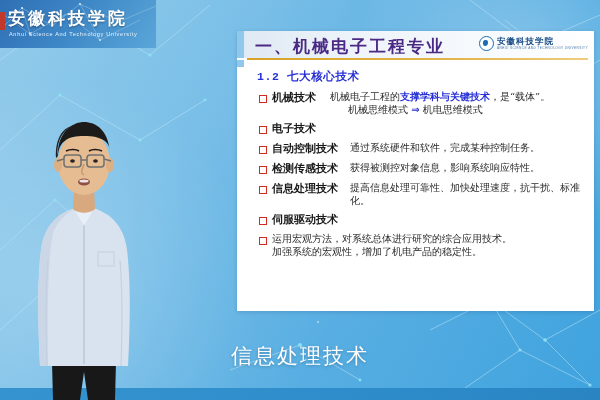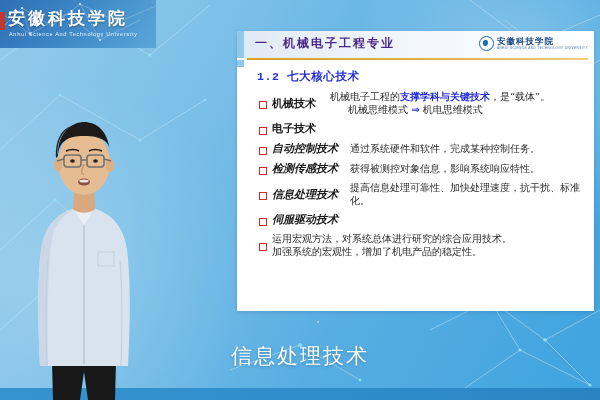--- a/index.html
+++ b/index.html
@@ -61,21 +61,21 @@
     position:relative;height:27px;
     background:linear-gradient(90deg,#dfe9f4 0%,#eef4fa 35%,#f7fafd 70%,#ffffff 100%);
   }
   .slide-head .leftbar{
     position:absolute;left:0;top:0;width:7px;height:100%;
     background:#8ec8ea;
   }
   .slide-title{
     position:absolute;left:18px;top:4px;
     font-family:"DejaVu Sans","Liberation Sans",sans-serif;
-    font-size:12px;font-weight:700;color:#4b2a86;letter-spacing:2px;
+    font-size:17px;font-weight:700;color:#4b2a86;letter-spacing:2px;
     white-space:nowrap;
   }
   .head-logo{
     position:absolute;right:6px;top:5px;display:flex;align-items:center;gap:3px;
   }
   .head-logo .mark{
     width:13px;height:13px;border-radius:50%;
     background:#ffffff;border:1.6px solid #1b6bb5;position:relative;flex:0 0 auto;
   }
   .head-logo .mark:after{
@@ -100,42 +100,42 @@
 
   .slide-body{padding:6px 8px 0 12px;}
 
   .subtitle{
     font-family:Liberation Mono, monospace;
     font-size:11.5px;font-weight:700;color:#2731d6;letter-spacing:.6px;
     margin:3px 0 7px 8px;
   }
 
   
-  .row{display:flex;align-items:center;margin:0 0 2px 10px;}
+  .row{display:flex;align-items:flex-start;margin:0 0 2px 10px;}
   .row.gap{margin-bottom:6px;}
   .sq{
     width:6px;height:6px;border:1.6px solid #d42a21;background:#fff;
     flex:0 0 auto;margin-top:3.5px;margin-right:5px;
   }
   .term{
     font-family:"DejaVu Sans","Liberation Sans",sans-serif;
     font-size:11px;font-weight:700;color:#1a1a1a;white-space:nowrap;
     flex:0 0 auto;line-height:14px;
   }
   .desc{
     font-family:"DejaVu Serif","Liberation Serif",serif;
     font-size:10px;color:#2b2b2b;line-height:12.5px;
     flex:1 1 auto;
   }
   .desc .em{color:#2731d6;font-weight:700;}
   .desc .arrowline{display:block;margin-left:18px;white-space:nowrap;}
   .desc .arrow{font-family:"DejaVu Sans",sans-serif;color:#2731d6;font-weight:700;}
 
   .t-w1{min-width:58px;}
-  .t-w2{min-width:78px;font-style:italic;}
+  .t-w2{min-width:78px;}
 
   
   .caption{
     position:absolute;left:0;right:0;bottom:30px;text-align:center;
     font-family:"DejaVu Sans","Liberation Sans",sans-serif;
     font-size:21px;font-weight:400;color:#ffffff;letter-spacing:2px;
     text-shadow:0 1px 3px rgba(20,60,95,.35);
   }
 </style>
 </head>

